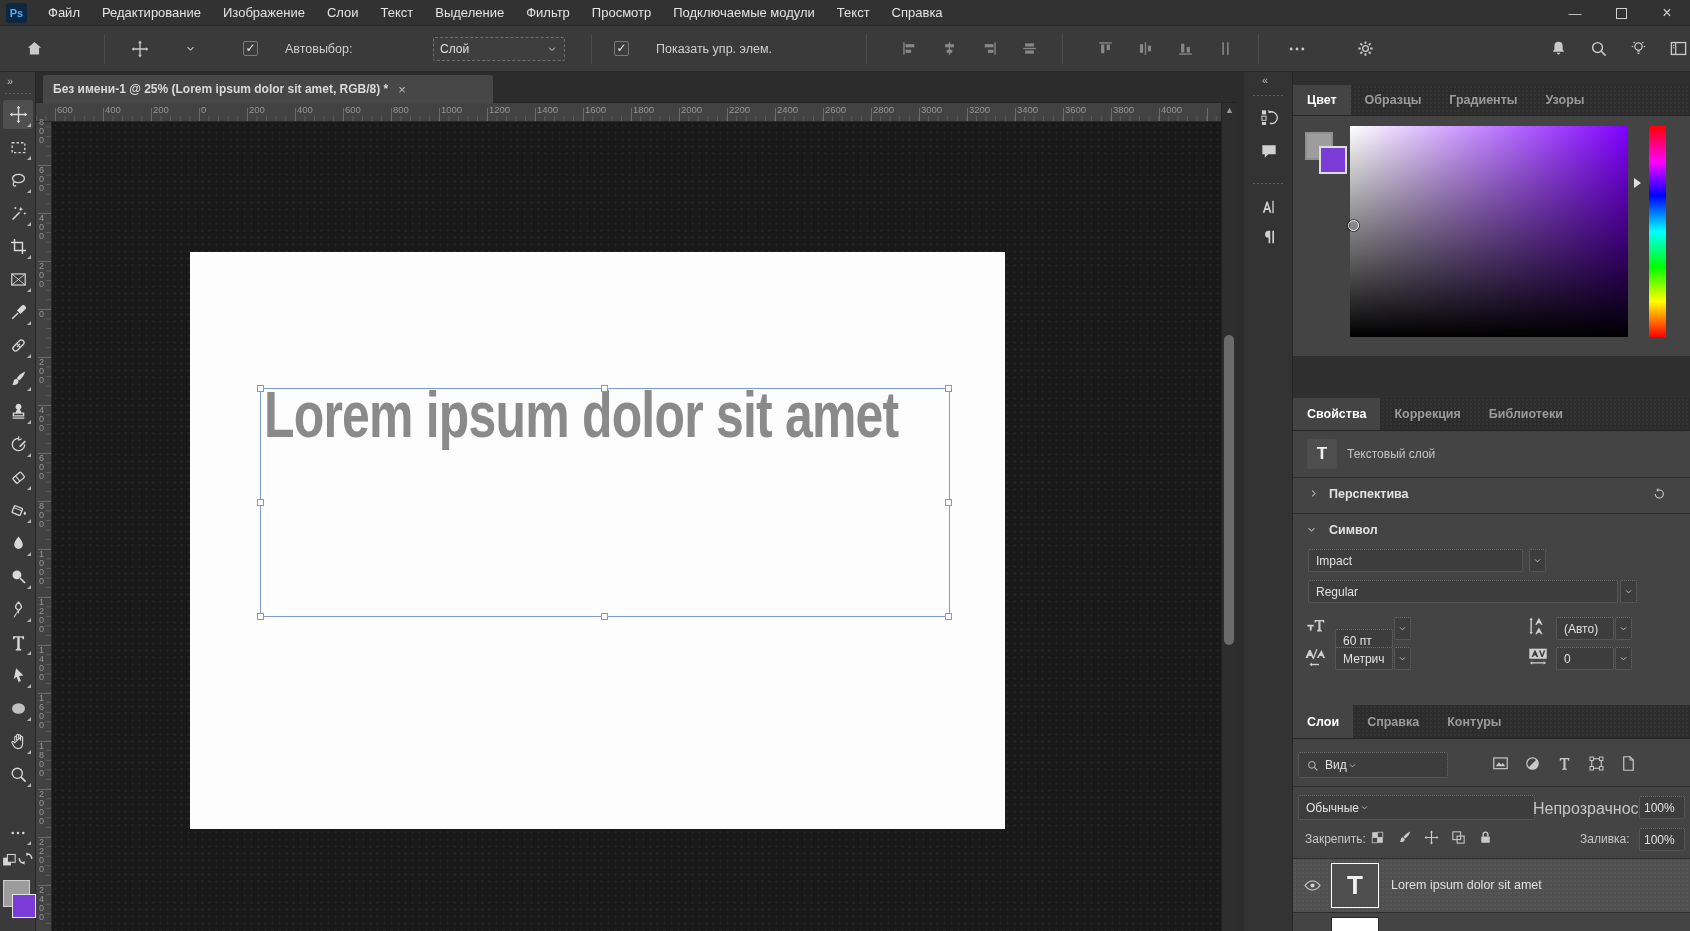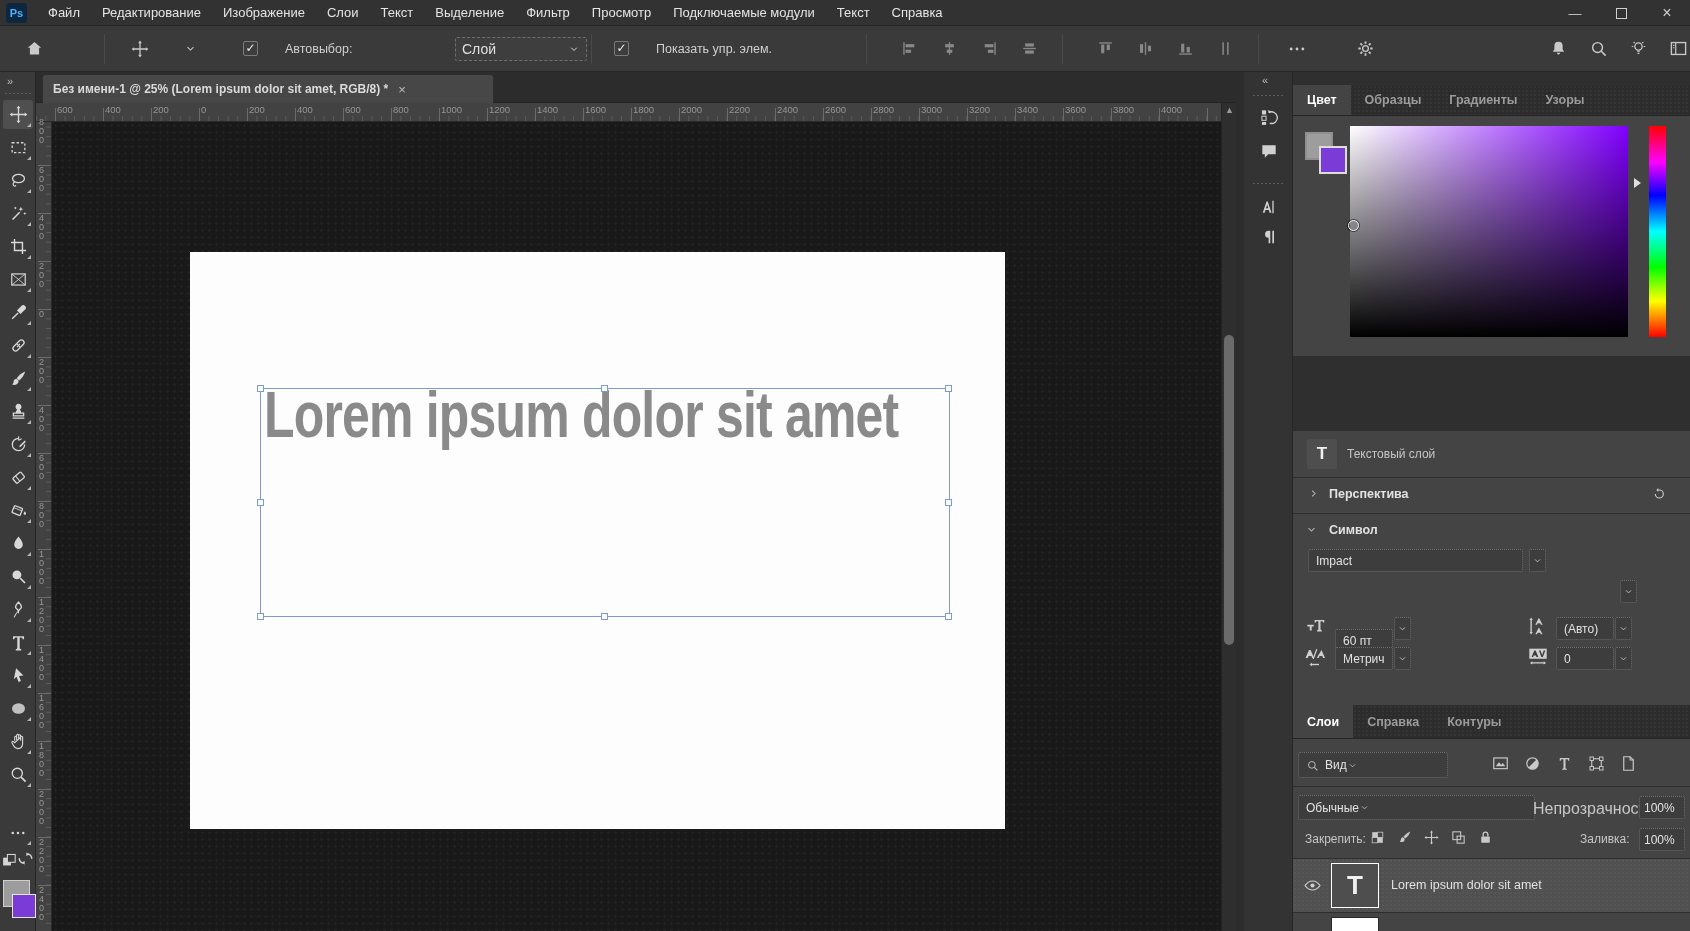--- a/index.html
+++ b/index.html
@@ -20,21 +20,21 @@
 
   
   #optionsbar { position:absolute; left:0; top:26px; width:1690px; height:46px; background:#3a3a3a;
     border-bottom:1px solid #262626; }
   .ob { position:absolute; top:0; height:45px; display:flex; align-items:center; }
   .vdiv { position:absolute; top:8px; width:1px; height:30px; background:#2a2a2a; border-right:1px solid #4a4a4a; }
   .cb { width:15px; height:15px; background:#3d3d3d; border:1px solid #7a7a7a; border-radius:2px;
     color:#eee; font-size:12px; line-height:13px; text-align:center; margin-right:7px; }
   .ob-label { font-size:12.5px; color:#cfcfcf;margin-left:20px; }
   .fld { background:#3e3e3e; border:1px dotted #6e6e6e; border-radius:2px; color:#e0e0e0;
-    font-size:14px; display:flex; align-items:center; padding:0 6px; height:24px;margin-left:22px; }
+    font-size:12px; display:flex; align-items:center; padding:0 6px; height:24px; }
   .fld .chev { margin-left:auto; }
   .icnbtn { display:flex; align-items:center; justify-content:center; color:#c9c9c9; }
 
   
   #toolbar { position:absolute; left:0; top:72px; width:36px; height:859px; background:#3a3a3a; border-right:1px solid #262626; }
   #toolbar-collapse { position:absolute; left:7px; top:3px; color:#bdbdbd; font-size:11px; letter-spacing:-2px; }
   .tool { position:absolute; left:3px; width:30px; height:29px; border-radius:3px;
     display:flex; align-items:center; justify-content:center; color:#d8d8d8; }
   .tool.sel { background:#4f4f4f; }
   .tool .fly { position:absolute; right:2px; bottom:2px; width:0; height:0;
@@ -575,20 +575,25 @@
       </div>
     <div class="pbody" id="color-body" style="top:44px;height:240px;">
       <div class="fgswatch" style="background: rgb(157, 157, 157);"></div>
       <div class="bgswatch" style="background: rgb(122, 59, 214);"></div>
       <div id="gradient-sq"></div>
       <div id="grad-cursor"></div>
       <div id="hue-flyout"></div>
       <div id="hue-bar"></div>
     </div>
 
+    <div class="tabstrip2" id="props-tabs" style="top:326px;height:33px;">
+        <div class="ptab active">Свойства</div>
+        <div class="ptab">Коррекция</div>
+        <div class="ptab">Библиотеки</div>
+      </div>
     <div class="pbody" id="props-body" style="top:359px;height:274px;">
       <div class="thumbT" style="position:absolute;left:14px;top:8px;width:30px;height:30px;border-radius:3px;font-size:17px;">T</div>
       <span class="plabel" style="position:absolute;left:54px;top:16px;">Текстовый слой</span>
       <div class="hdiv" style="top:46px;"></div>
 
       <span id="persp-chev" style="position:absolute;left:14px;top:56px;color:#b5b5b5;">
           <svg class="icn" viewBox="0 0 24 24" width="13" height="13">
             <path d="M9.5 6.5L15 12l-5.5 5.5" fill="none" stroke="currentColor" stroke-width="1.9"></path>
           </svg>
         </span>
@@ -610,20 +615,23 @@
 
       <div class="pfield" style="left:15px;top:118px;width:215px;">
         <span>Impact</span>
       </div>
       <div class="chevbox" style="left:236px;top:118px;">
           <svg class="icn" viewBox="0 0 24 24" width="11" height="11">
             <path d="M6.5 9.5l5.5 5.5 5.5-5.5" fill="none" stroke="currentColor" stroke-width="1.9"></path>
           </svg>
         </div>
 
+      <div class="pfield" style="left:15px;top:149px;width:310px;">
+        <span>Regular</span>
+      </div>
       <div class="chevbox" style="left:327px;top:149px;">
           <svg class="icn" viewBox="0 0 24 24" width="11" height="11">
             <path d="M6.5 9.5l5.5 5.5 5.5-5.5" fill="none" stroke="currentColor" stroke-width="1.9"></path>
           </svg>
         </div>
 
       <span id="ic-fontsize" style="position:absolute;left:12px;top:184px;">
           <svg class="icn" viewBox="0 0 24 24" width="22" height="22" style="color:#cfcfcf">
             <path d="M2.5 10.5h7v2H7.3V17H5.2v-4.5H2.5z" fill="currentColor"></path>
             <path d="M10.5 5.5H21v2.8h-1.3c-.2-1-.6-1.4-1.8-1.4h-1v8.5c0 .8.3 1 1.4 1.1V18h-5.1v-1.5c1.1-.1 1.4-.3 1.4-1.1V6.9h-1c-1.2 0-1.6.4-1.8 1.4h-1.3z" fill="currentColor"></path>

